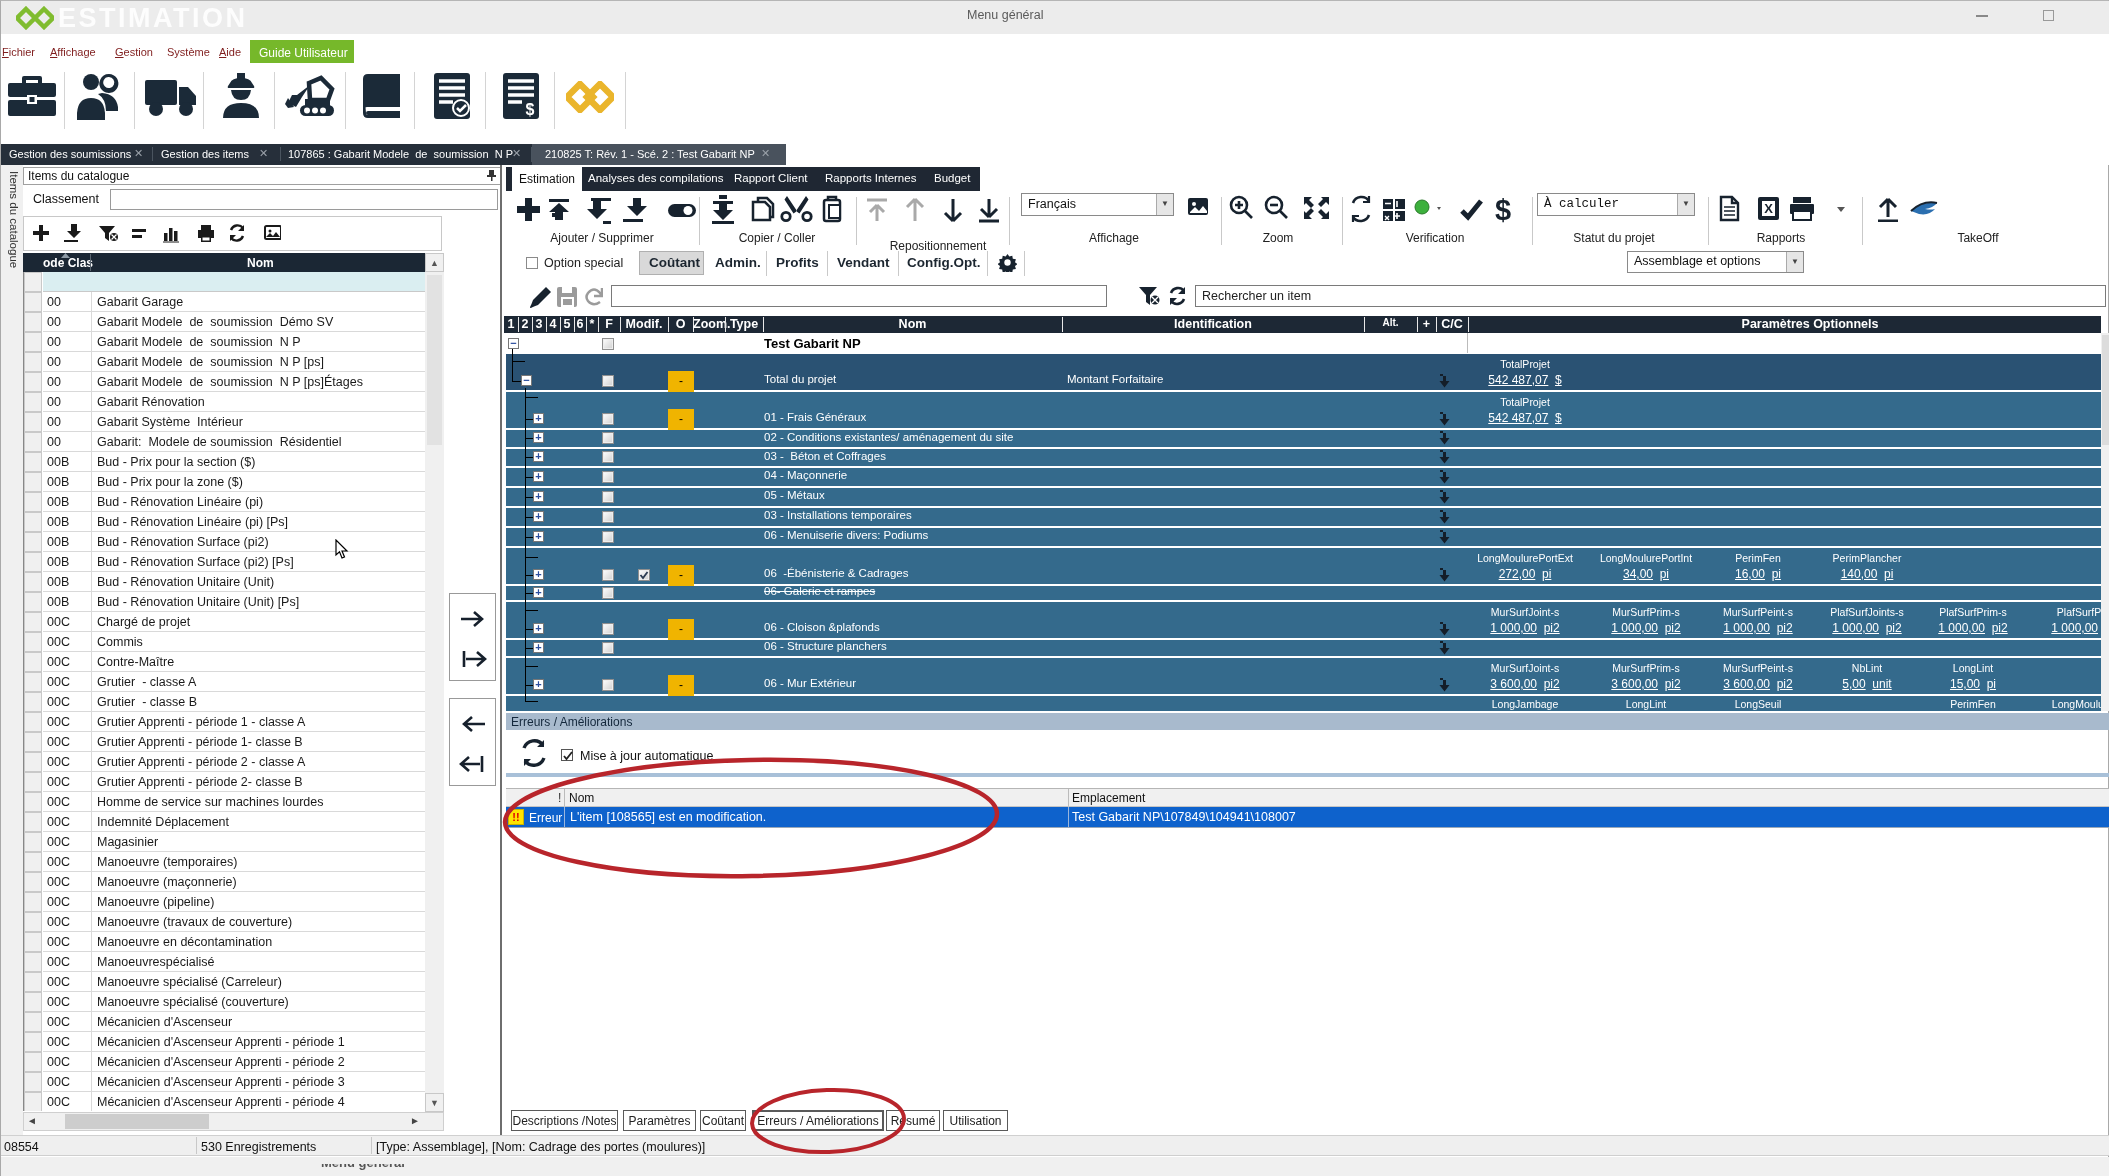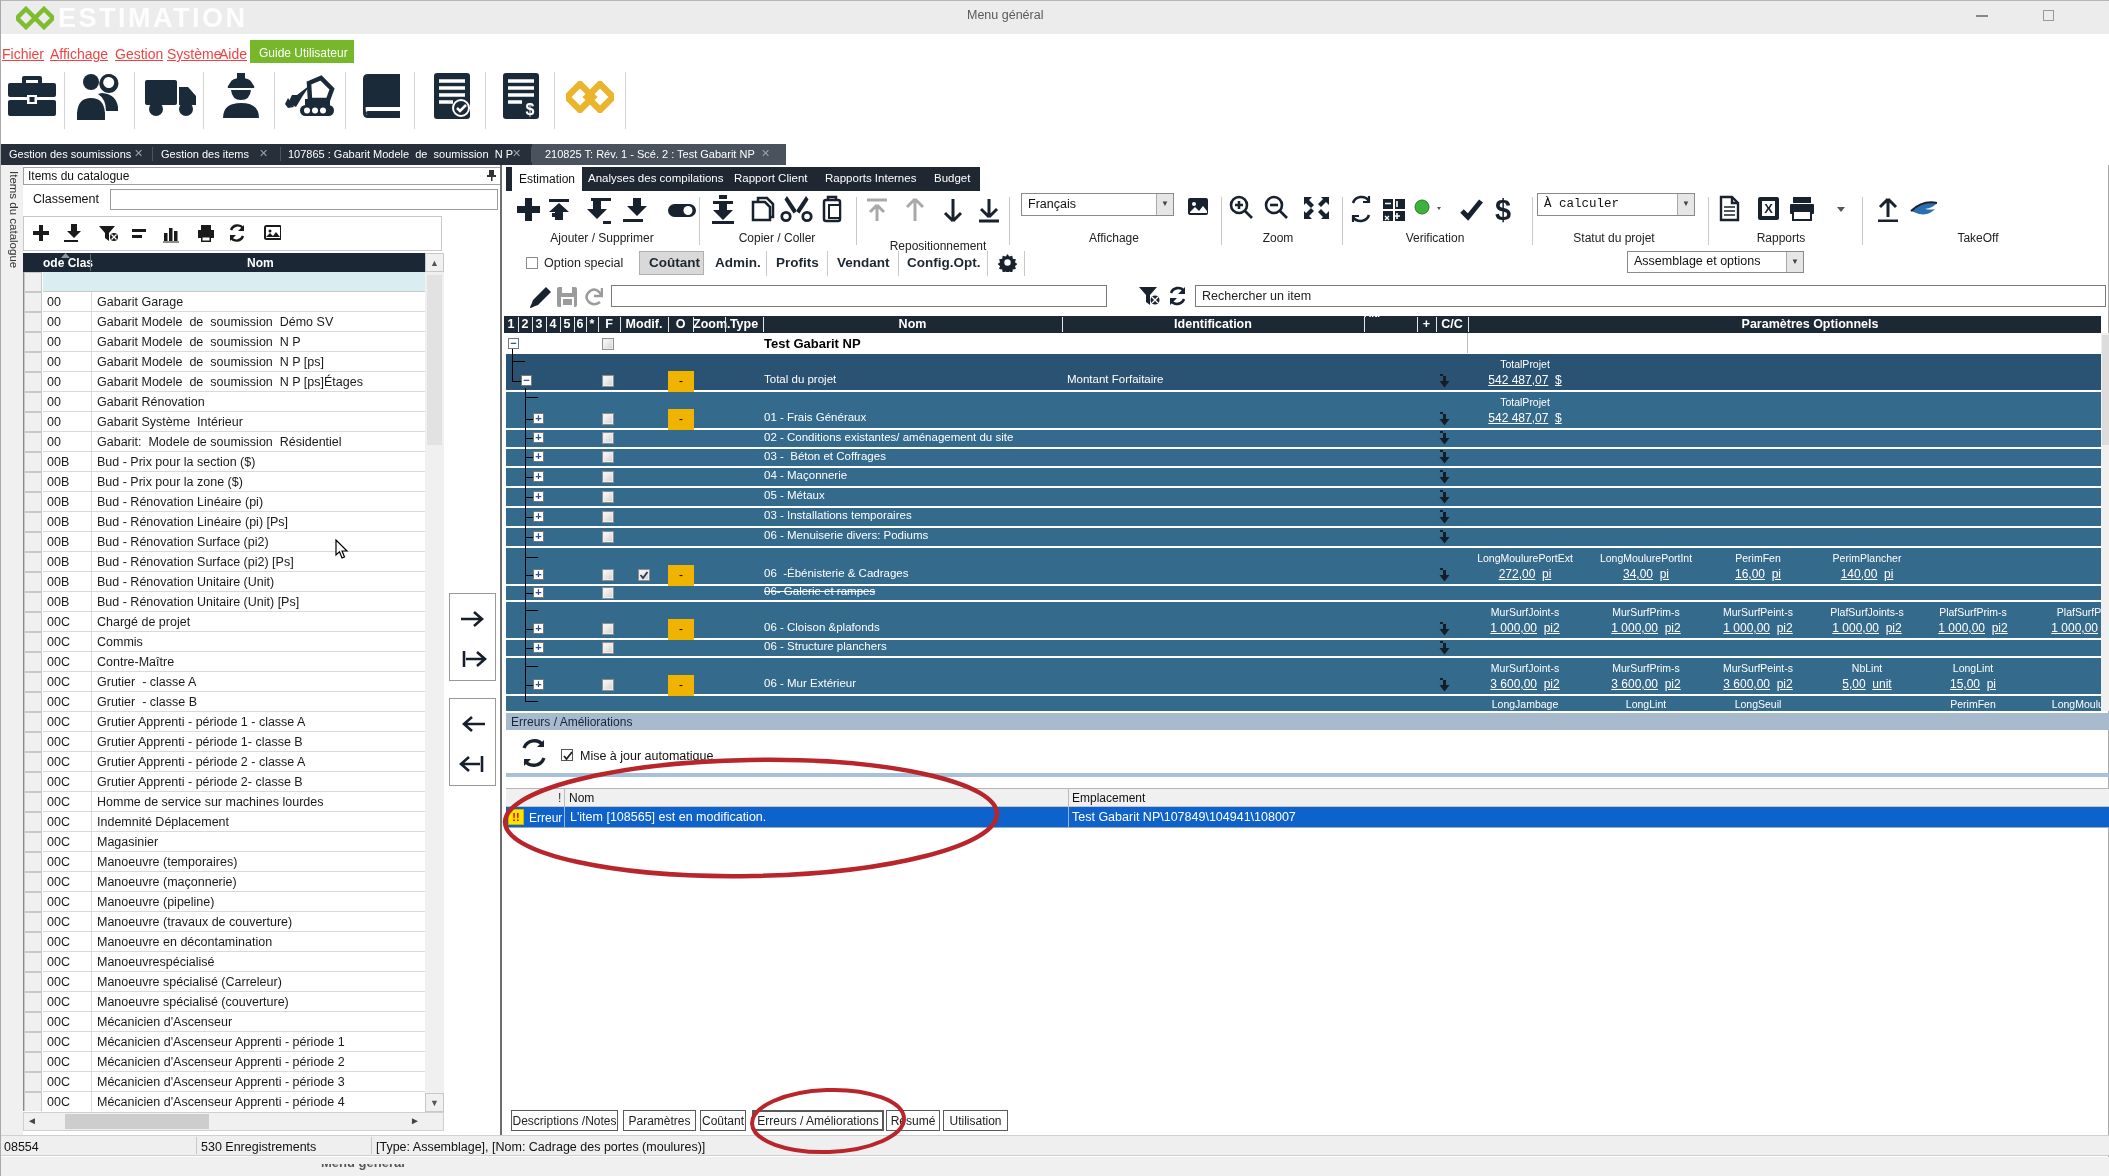--- a/index.html
+++ b/index.html
@@ -1,17 +1,17 @@
 <!DOCTYPE html>
 <html><head><meta charset="utf-8"><style>
 *{margin:0;padding:0;box-sizing:border-box;font-family:"Liberation Sans",sans-serif;}
 body{width:2109px;height:1176px;overflow:hidden;background:#f0f0f0;}
 .a{position:absolute;}
 #w{position:relative;width:2109px;height:1176px;background:#fff;border-left:1px solid #a9a9a9;border-right:1px solid #a9a9a9;border-top:1px solid #b5b5b5;}
-.nav{font-size:14px;color:#ef4444;text-decoration:underline;}
+.nav{font-size:11px;color:#7f1d1d;}
 .u{text-decoration:underline;}
 .sep{background:#d4d4d4;width:1px;}
 .ic{fill:#1b2a38;}
 .tx{white-space:nowrap;}
 </style></head><body>
 <div id="w">
 
 <div class="a" style="left:0;top:0;width:2109px;height:33px;background:#ececec;"></div>
 <svg class="a" style="left:15px;top:5px;" width="38" height="24" viewBox="0 0 38 24">
 <g fill="none" stroke="#80bc2f" stroke-width="4.5">
@@ -680,21 +680,21 @@
 <div class="a tx" style="left:667px;top:316px;width:25px;text-align:center;font-size:12.5px;font-weight:bold;color:#fff;">O</div>
 <div class="a" style="left:692px;top:316px;width:1px;height:15px;background:#e8e8e8;"></div>
 <div class="a tx" style="left:692px;top:316px;width:32px;text-align:center;font-size:12.5px;font-weight:bold;color:#fff;">Zoom.</div>
 <div class="a" style="left:724px;top:316px;width:1px;height:15px;background:#e8e8e8;"></div>
 <div class="a tx" style="left:724px;top:316px;width:38px;text-align:center;font-size:12.5px;font-weight:bold;color:#fff;">Type</div>
 <div class="a" style="left:762px;top:316px;width:1px;height:15px;background:#e8e8e8;"></div>
 <div class="a tx" style="left:762px;top:316px;width:299px;text-align:center;font-size:12.5px;font-weight:bold;color:#fff;">Nom</div>
 <div class="a" style="left:1061px;top:316px;width:1px;height:15px;background:#e8e8e8;"></div>
 <div class="a tx" style="left:1061px;top:316px;width:302px;text-align:center;font-size:12.5px;font-weight:bold;color:#fff;">Identification</div>
 <div class="a" style="left:1363px;top:316px;width:1px;height:15px;background:#e8e8e8;"></div>
-<div class="a tx" style="left:1363px;top:307px;width:53px;font-size:10px;font-weight:bold;color:#fff;">Alt.</div>
+<div class="a tx" style="left:1363px;top:316px;width:53px;text-align:center;font-size:10px;font-weight:bold;color:#fff;">Alt.</div>
 <div class="a" style="left:1416px;top:316px;width:1px;height:15px;background:#e8e8e8;"></div>
 <div class="a tx" style="left:1416px;top:316px;width:19px;text-align:center;font-size:12.5px;font-weight:bold;color:#fff;">+</div>
 <div class="a" style="left:1435px;top:316px;width:1px;height:15px;background:#e8e8e8;"></div>
 <div class="a tx" style="left:1435px;top:316px;width:32px;text-align:center;font-size:12.5px;font-weight:bold;color:#fff;">C/C</div>
 <div class="a" style="left:1467px;top:316px;width:1px;height:15px;background:#e8e8e8;"></div>
 <div class="a tx" style="left:1495px;top:316px;width:628px;text-align:center;font-size:12.5px;font-weight:bold;color:#fff;">Paramètres Optionnels</div>
 <div class="a" style="left:505px;top:332px;width:1595px;height:20px;background:#fff;"></div>
 <div class="a" style="left:1466px;top:332px;width:1px;height:20px;background:#bbb;"></div>
 <div class="a" style="left:507px;top:337px;width:11px;height:11px;background:#fff;border:1px solid #777;color:#2c4f9e;font-size:11px;font-weight:bold;line-height:9px;text-align:center;">−</div>
 <div class="a" style="left:601px;top:337px;width:12px;height:12px;border:1px solid #8f8f8f;background:linear-gradient(135deg,#fff,#cfcfcf);box-shadow:inset 0 0 0 1px #eee;"></div>

